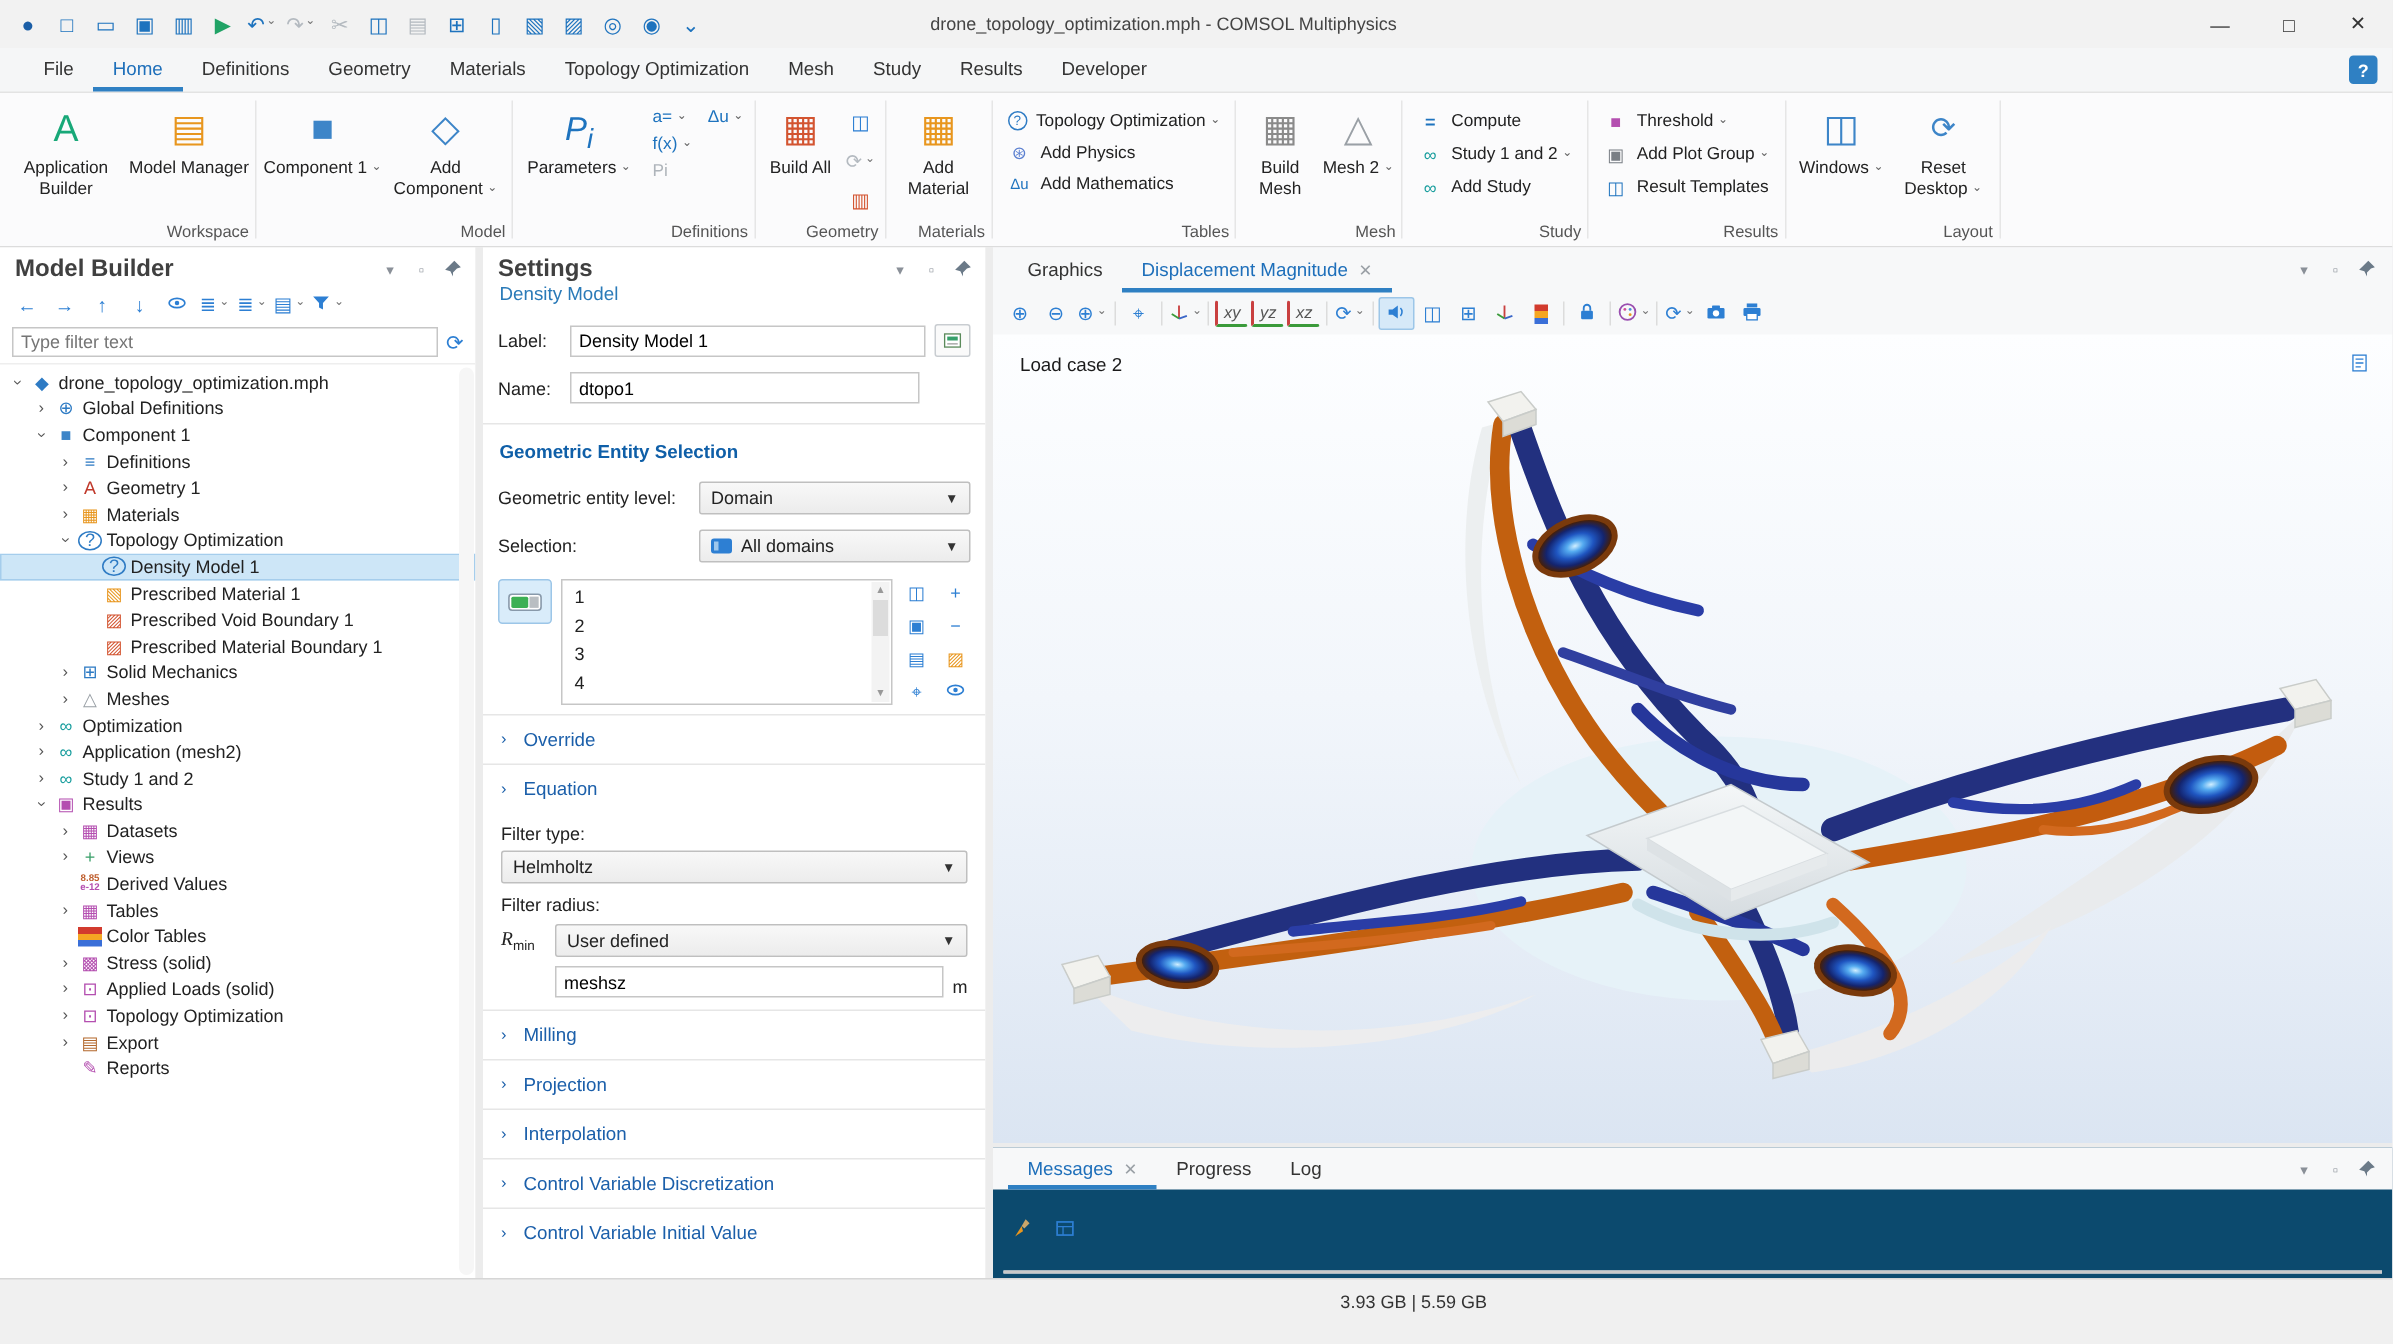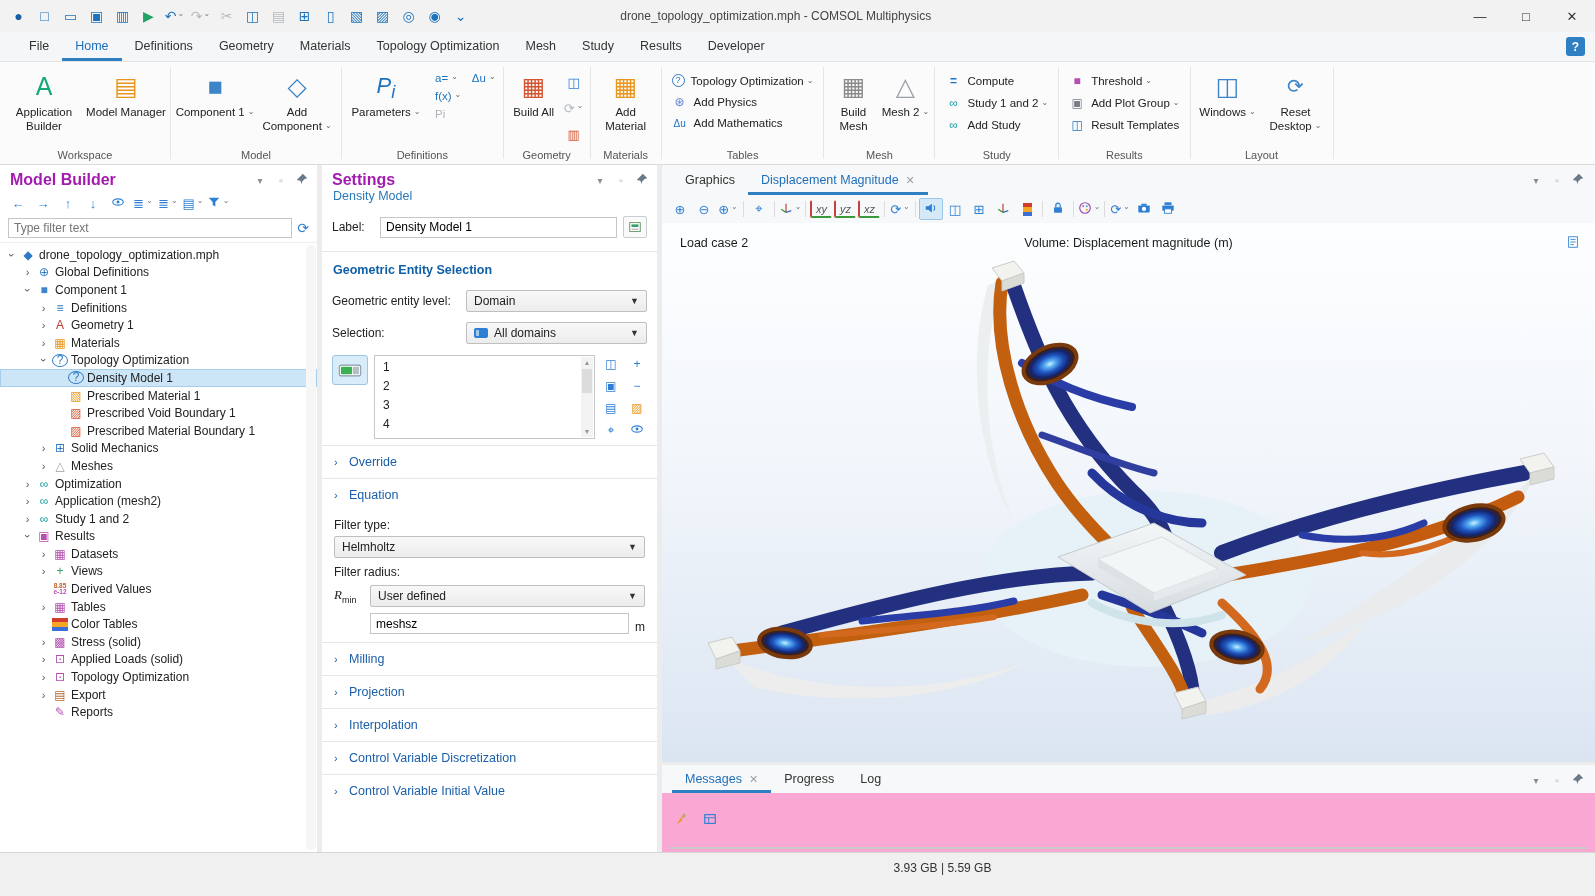--- a/index.html
+++ b/index.html
@@ -21,21 +21,21 @@
   .tabrow { height:30px; background:#f5f6f7; display:flex; align-items:stretch; padding-left:16px; border-bottom:1px solid #e3e3e3; position:relative; }
   .mtab { padding:7px 13px 4px; font-size:12.5px; color:#333; border-bottom:3px solid transparent; }
   .mtab.active { color:#1e6fba; border-bottom-color:#2f80c3; }
   .help-btn { position:absolute; right:10px; top:5px; width:19px; height:19px; background:#2f80c3; color:#fff;
               border-radius:3px; display:flex; align-items:center; justify-content:center; font-size:12px; font-weight:bold; }
 
   
   .ribbon { height:103px; background:#fbfbfc; border-bottom:1px solid #dcdcdc; display:flex; }
   .rgroup { display:flex; flex-direction:column; padding:2px 4px 0; flex:none; }
   .rgroup-inner { flex:1; display:flex; align-items:flex-start; gap:2px; }
-  .rgroup-label { height:17px; line-height:17px; text-align:center; font-size:11px; color:#555; }
+  .rgroup-label { height:17px; line-height:17px; text-align:right; font-size:11px; color:#555; }
   .vsep { width:1px; background:#e6e6e6; margin:5px 0; flex:none; }
   .rbig { width:80px; display:flex; flex-direction:column; align-items:center; padding-top:5px; border-radius:3px; }
   .ricon { font-size:25px; height:36px; line-height:34px; }
   .ricon-param { font-size:22px; height:36px; line-height:34px; color:#1e73be; font-style:italic; }
   .rlabel { font-size:11.5px; color:#222; text-align:center; line-height:1.25; }
   .rlabel.has-dd::after, .rrow-label.has-dd::after, .chip.has-dd::after
     { content:"\2304"; font-size:8px; color:#666; margin-left:3px; position:relative; top:-2px; }
   .rcol { display:flex; flex-direction:column; gap:4px; padding-top:7px; }
   .rrow { display:flex; align-items:center; gap:6px; padding:2px 6px; border-radius:2px; font-size:11.5px; }
   .rrow-icon { width:16px; text-align:center; font-size:12px; flex:none; }
@@ -47,21 +47,21 @@
 
   
   .main { height:687px; display:flex; background:#f0f0f0; }
   .splitter-v { width:5px; background:#ececec; flex:none; }
   .panel { background:#fff; display:flex; flex-direction:column; overflow:hidden; }
   .mb-panel { width:317px; flex:none; }
   .settings-panel { width:335px; flex:none; }
   .graphics-panel { flex:1; background:#f7f8f9; }
 
   .panel-head { display:flex; align-items:center; padding:6px 8px 2px 10px; }
-  .panel-title { font-size:16px; font-weight:bold; color:#a21caf; flex:1; }
+  .panel-title { font-size:16px; font-weight:bold; color:#404040; flex:1; }
   .phead-icons { display:flex; gap:7px; align-items:center; }
   .phead-icons .tbtn { width:14px; height:14px; color:#8a9098; font-size:10px; }
 
   .tbtn { display:inline-flex; align-items:center; justify-content:center; width:24px; height:22px;
           color:#2d7fd3; font-size:13px; border:1px solid transparent; border-radius:2px; }
   .tbtn.disabled { color:#b4bac0; }
   .tbtn.active { background:#d6e9f8; border-color:#9cc6e8; }
   .tbtn.has-dd::after { content:"\2304"; font-size:8px; color:#777; margin-left:2px; position:relative; top:-3px; }
   .tbtn svg { width:14px; height:14px; }
   .tsep { width:1px; height:16px; background:#dcdcdc; margin:0 3px; align-self:center; }
@@ -132,21 +132,21 @@
   .tab-close { color:#9aa0a6; font-size:11px; }
   .gtoolbar { height:28px; display:flex; align-items:center; padding:0 6px; background:#f7f8f9; }
   .canvas { flex:1; position:relative; background:linear-gradient(180deg,#fdfeff 0%,#f2f6fb 45%,#dbe5f2 100%); overflow:hidden; }
   .anno-left { position:absolute; left:18px; top:13px; font-size:12.5px; color:#1a1a1a; }
   .anno-center { position:absolute; left:0; right:0; top:13px; text-align:center; font-size:12.5px; color:#1a1a1a; }
   .canvas-info { position:absolute; right:10px; top:8px; }
   .plot-svg { position:absolute; inset:0; width:100%; height:100%; }
   .splitter-h { height:3px; background:#ececec; }
 
   
-  .msg-panel { height:87px; background:#f9a8d4; display:flex; flex-direction:column;gap:16px; }
+  .msg-panel { height:87px; background:#0c4a6e; display:flex; flex-direction:column;gap:16px; }
   .msg-toolbar { height:25px; display:flex; align-items:center; padding:0 8px; gap:4px; }
   .msg-box { flex:1; margin:0 7px 6px; background:#fff; border:1px solid #c9c9c9; }
 
   
   .statusbar { height:44px; background:#f0f0f0; border-top:1px solid #d6d6d6; text-align:center; padding:8px 0 0 290px; color:#333; }
 </style>
 </head>
 <body>
 
 <div class="titlebar">
@@ -637,20 +637,24 @@
       <span class="flabel">Label:</span>
       <input class="text-input" value="Density Model 1" style="">
       <span class="label-render-btn">
         <svg width="14" height="14" viewBox="0 0 16 16">
             <rect x="2" y="3" width="12" height="10" fill="#fff" stroke="#5a8a5a"></rect>
             <rect x="4" y="5" width="8" height="3" fill="#36a06a"></rect>
             <path d="M4 10.5h8" stroke="#999"></path>
           </svg>
       </span>
     </div>
+    <div class="form-row" style="margin-right:44px">
+      <span class="flabel">Name:</span>
+      <input class="text-input" value="dtopo1" style="">
+    </div>
 
     <div class="hdiv"></div>
     <div class="section-h">Geometric Entity Selection</div>
 
     <div class="form-row">
       <span style="width:128px;flex:none">Geometric entity level:</span>
       <div class="sel" style="flex:1">
         <span class="sel-text">Domain</span>
         <span class="sarr">▼</span>
       </div>
@@ -894,21 +898,20 @@
           <span class="gl svg-slot"><svg viewBox="0 0 16 16">
               <rect x="4" y="1.5" width="8" height="3" fill="#2d7fd3"></rect>
               <rect x="1.5" y="5" width="13" height="6" rx="1" fill="#2d7fd3"></rect>
               <rect x="4" y="9" width="8" height="5" fill="#fff" stroke="#2d7fd3"></rect>
             </svg></span>
         </span>
       </div>
 
     <div class="canvas">
       <span class="anno-left">Load case 2</span>
-      <span class="anno-center">Volume: Displacement magnitude (m)</span>
       <span class="canvas-info tbtn">
         <svg width="14" height="14" viewBox="0 0 16 16">
             <rect x="3" y="2" width="10" height="12" fill="#fff" stroke="#2d7fd3"></rect>
             <path d="M5 5h6M5 8h6M5 11h4" stroke="#2d7fd3"></path>
           </svg>
       </span>
 
       <svg class="plot-svg" viewBox="0 0 933 539" preserveAspectRatio="xMidYMid meet">
         <defs>
           <radialGradient id="mountG" cx="0.5" cy="0.5" r="0.5">

